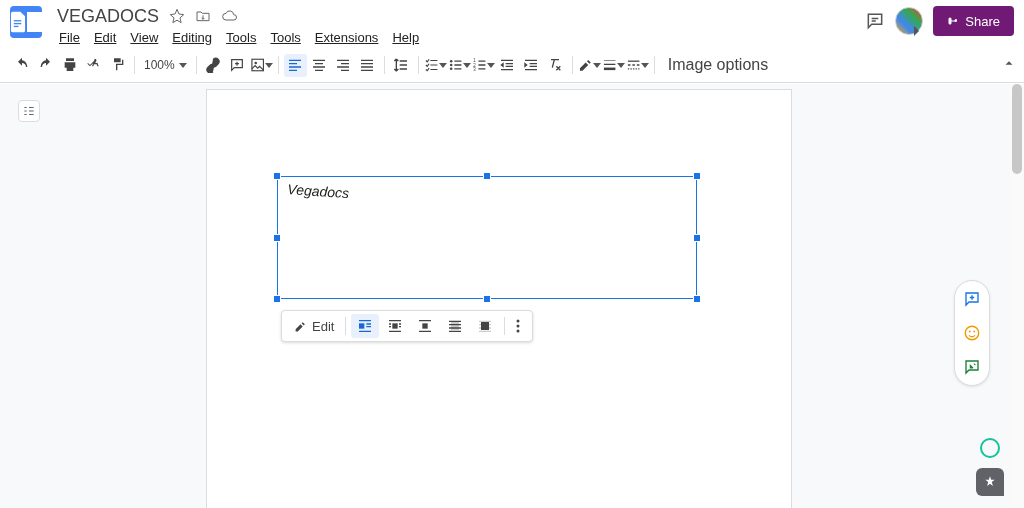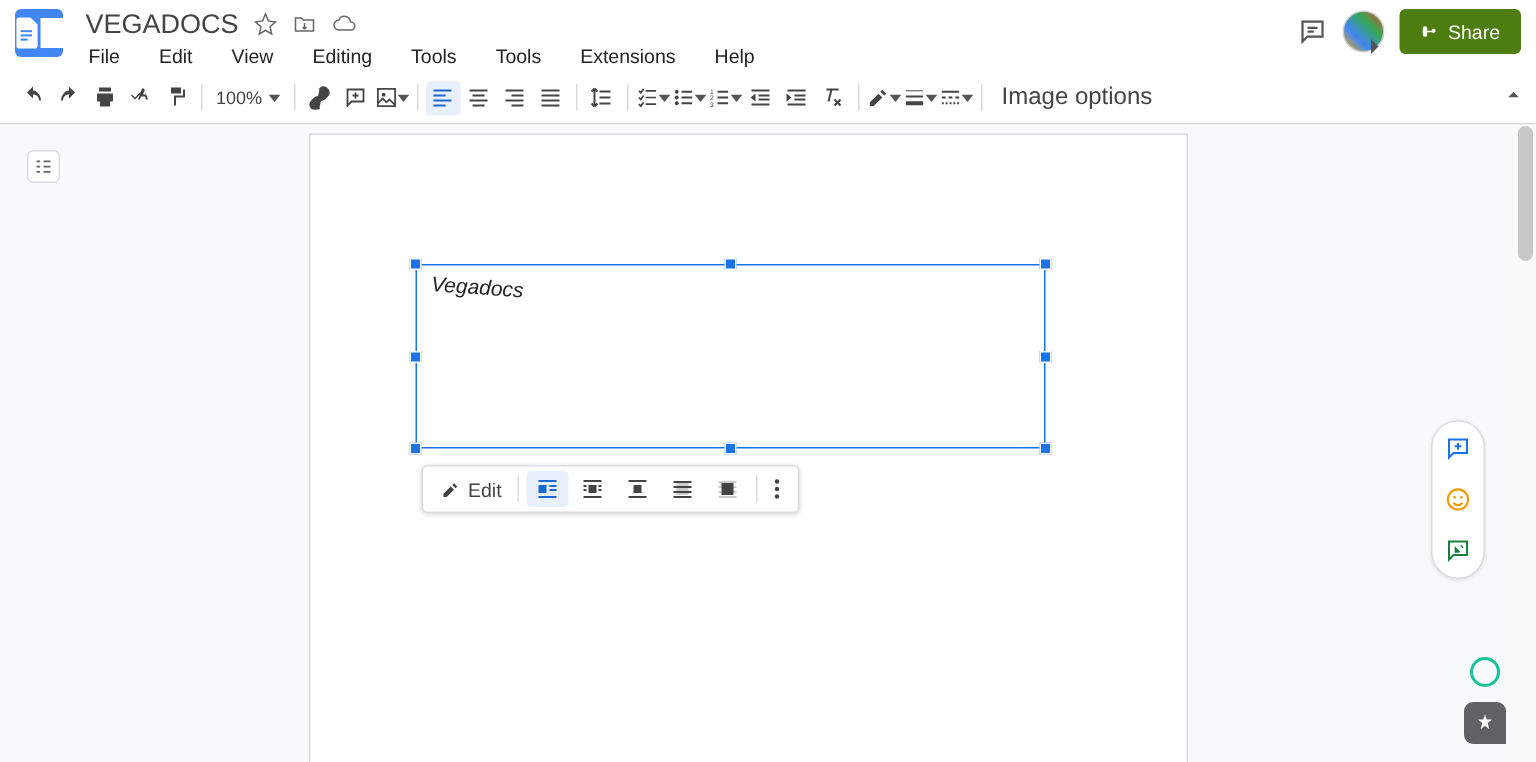--- a/index.html
+++ b/index.html
@@ -4,27 +4,27 @@
 <style>
 * { margin:0; padding:0; box-sizing:border-box; font-family:Arial,Helvetica,sans-serif; }
 body { width:1024px; height:508px; background:#fff; overflow:hidden; position:relative; }
 .header { display:flex; align-items:flex-start; padding:6px 10px 0 10px; height:48px; }
 .docs-logo { width:32px; height:32px; background:#4285f4; border-radius:4px; margin-right:10px; display:flex; align-items:center; justify-content:center; flex-shrink:0; }
 .docs-logo::after { content:""; width:16px; height:20px; background:#fff; mask-size:cover; }
 .title-area { flex:1; }
 .title-row { display:flex; align-items:center; height:20px; }
 .doc-title { font-size:18px; color:#444; padding:1px 5px; }
 .title-icon { margin:0 5px; color:#6b6b6b; cursor:pointer; display:flex; }
-.menu-row { display:flex; align-items:center; height:22px; font-size:13px; color:#222; gap:12px; }
+.menu-row { display:flex; align-items:center; height:22px; font-size:13px; color:#222; gap:0;text-decoration:underline; }
 .menu-item { padding:2px 7px; cursor:pointer; border-radius:3px; }
 .last-edit { color:#666; text-decoration:underline; margin-left:10px; font-size:13px; cursor:pointer; }
 .header-right { display:flex; align-items:center; gap:10px; margin-left:auto; }
 .hr-icon { width:20px; height:20px; color:#555; cursor:pointer; }
 .avatar { width:28px; height:28px; border-radius:50%; background:linear-gradient(45deg,#f7b500,#4285f4,#34a853,#ea4335); border:1px solid #ccc; position:relative; cursor:pointer; }
-.share-btn { background:#4d7c0f; color:#fff; border:none; height:30px; padding:0 14px; border-radius:4px; font-size:13px; font-weight:500; display:flex; align-items:center; gap:6px; cursor:pointer; }
+.share-btn { background:#701a75; color:#fff; border:none; height:30px; padding:0 14px; border-radius:4px; font-size:13px; font-weight:500; display:flex; align-items:center; gap:6px; cursor:pointer; }
 .toolbar { display:flex; align-items:center; border-bottom:1px solid #dadce0; height:35px; padding:0 10px; gap:1px; position:relative; }
 .tb-btn { width:23px; height:23px; display:flex; align-items:center; justify-content:center; color:#444; cursor:pointer; border-radius:3px; }
 .tb-btn.active { background:#e8f0fe; color:#1967d2; }
 .tb-sep { width:1px; height:18px; background:#dadce0; margin:0 4px; }
 .zoom { display:flex; align-items:center; font-size:12px; color:#444; padding:0 4px; cursor:pointer; gap:4px; }
 .img-opt { font-size:16px; color:#444; padding:0 8px; cursor:pointer; }
 .editing-btn { position:absolute; right:34px; top:4px; height:26px; background:#e8f0fe; color:#1967d2; border-radius:4px; padding:0 10px 0 8px; display:flex; align-items:center; font-size:13px; gap:6px; cursor:pointer; }
 .chevron-up { position:absolute; right:8px; top:8px; cursor:pointer; color:#555; }
 .canvas-wrap { position:absolute; top:84px; left:0; right:14px; bottom:0; background:#f8f9fa; overflow:hidden; }
 .outline-btn { position:absolute; left:18px; top:16px; width:22px; height:22px; border:1px solid #dadce0; border-radius:4px; display:flex; align-items:center; justify-content:center; color:#666; cursor:pointer; background:#fff; }

